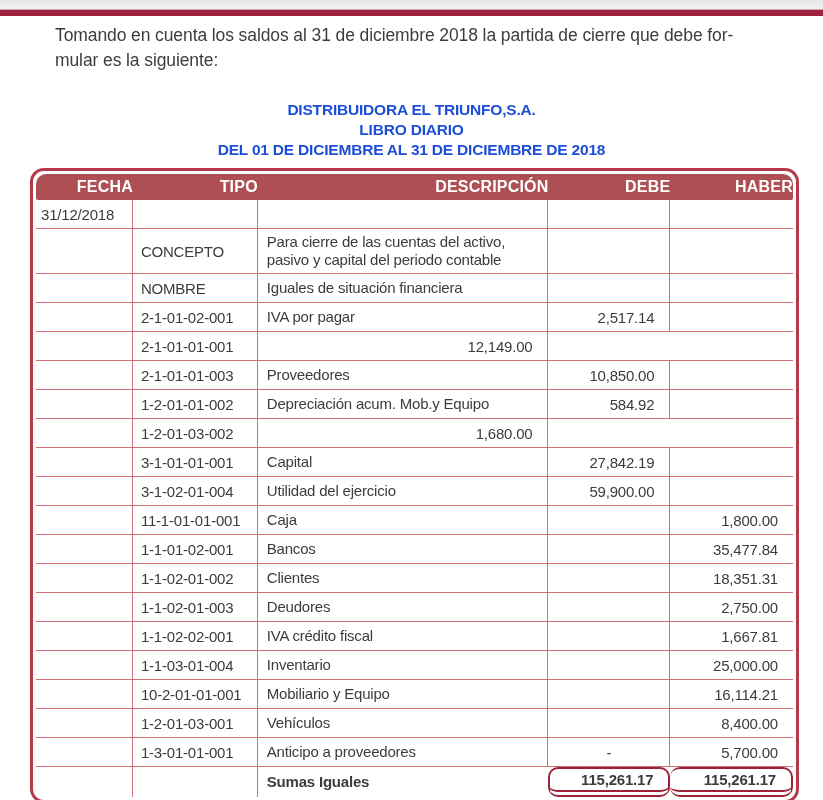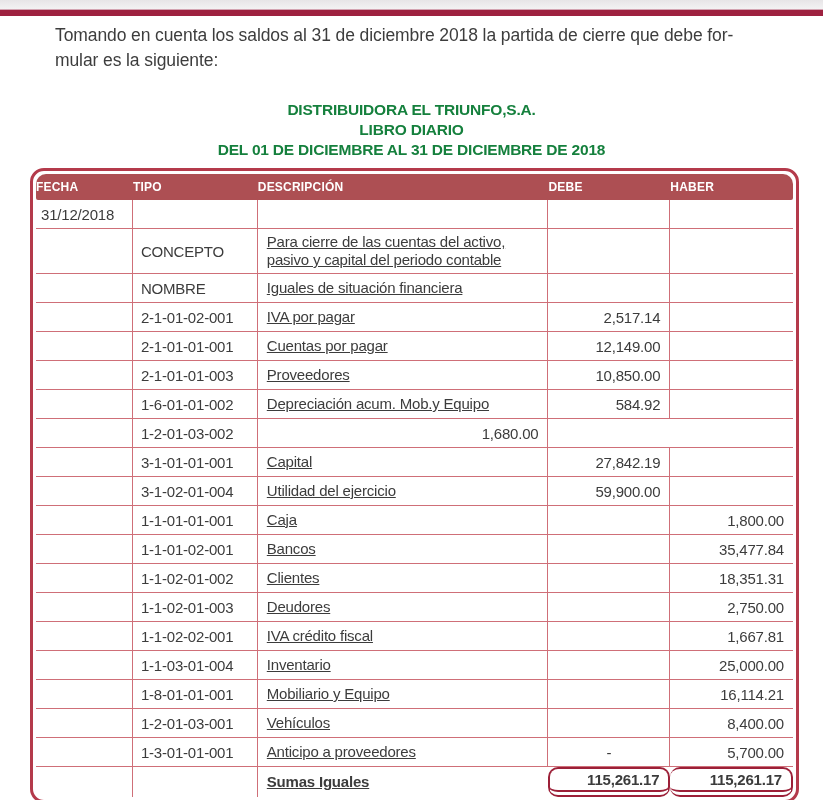--- a/index.html
+++ b/index.html
@@ -27,45 +27,45 @@
     line-height: 25px;
     color: #3d3d3d;
     letter-spacing: -0.1px;
   }
   .titles {
     margin-top: 27px;
     text-align: center;
     font-weight: bold;
     font-size: 15.5px;
     line-height: 20px;
-    color: #15803d;
+    color: #1d4ed8;
     letter-spacing: -0.2px;
   }
   .table-wrap {
     margin: 8px 24px 0 30px;
     border: 3px solid var(--outer-border, #b43a4b);
     border-radius: 14px;
     padding: 3px;
     background: #ffffff;
   }
   .thead, .row {
     display: grid;
     grid-template-columns: 12.8% 16.5% 38.4% 16.1% 1fr;
   }
   .thead {
     background: var(--header-bg, #ad4f53);
     border-radius: 10px 10px 2px 2px;
     height: 26px;
     align-items: center;
   }
   .th {
-    text-align: left;
+    text-align: right;
     color: #ffffff;
     font-weight: bold;
-    font-size: 12px;
+    font-size: 16px;
     letter-spacing: 0.2px;
   }
   .row {
     min-height: 28px;
     border-bottom: 1px solid var(--grid-line, #cf6f78);
     align-items: stretch;
   }
   .row:last-child { border-bottom: none; }
   .row.tall { min-height: 44px; }
   .cell {
@@ -73,24 +73,24 @@
     align-items: center;
     font-size: 15px;
     letter-spacing: -0.2px;
     border-right: 1px solid var(--grid-line, #cf6f78);
     padding: 2px 0;
     box-sizing: border-box;
   }
   .cell.col-haber { border-right: none; }
   .cell.col-fecha { padding-left: 5px; }
   .cell.col-tipo  { padding-left: 8px; }
-  .cell.col-desc  { padding-left: 9px; padding-right: 8px; line-height: 18px; text-decoration: underline; }
+  .cell.col-desc  { padding-left: 9px; padding-right: 8px; line-height: 18px; }
   .cell.col-debe, .cell.col-haber {
     justify-content: flex-end;
-    padding-right: 9px;
+    padding-right: 15px;
   }
   .cell.center { justify-content: center; padding-right: 0; }
   .row.total-row { border-bottom: none; }
   .row.total-row .col-desc { font-weight: bold; border-right: none; }
   .row.total-row .col-debe,
   .row.total-row .col-haber {
     font-weight: bold;
     border-top: 2px solid var(--totals-border, #9c2038);
     border-bottom: 7px double var(--totals-border, #9c2038);
     border-radius: 10px;
@@ -151,34 +151,33 @@
         <div class="row">
           <div class="cell col-fecha"></div>
           <div class="cell col-tipo">2-1-01-02-001</div>
           <div class="cell col-desc">IVA por pagar</div>
           <div class="cell col-debe">2,517.14</div>
           <div class="cell col-haber"></div>
         </div>
         <div class="row">
           <div class="cell col-fecha"></div>
           <div class="cell col-tipo">2-1-01-01-001</div>
-          <div class="cell col-desc">Cuentas por pagar</div>
           <div class="cell col-debe">12,149.00</div>
           <div class="cell col-haber"></div>
         </div>
         <div class="row">
           <div class="cell col-fecha"></div>
           <div class="cell col-tipo">2-1-01-01-003</div>
           <div class="cell col-desc">Proveedores</div>
           <div class="cell col-debe">10,850.00</div>
           <div class="cell col-haber"></div>
         </div>
         <div class="row">
           <div class="cell col-fecha"></div>
-          <div class="cell col-tipo">1-6-01-01-002</div>
+          <div class="cell col-tipo">1-2-01-01-002</div>
           <div class="cell col-desc">Depreciación acum. Mob.y Equipo</div>
           <div class="cell col-debe">584.92</div>
           <div class="cell col-haber"></div>
         </div>
         <div class="row">
           <div class="cell col-fecha"></div>
           <div class="cell col-tipo">1-2-01-03-002</div>
           <div class="cell col-debe">1,680.00</div>
           <div class="cell col-haber"></div>
         </div>
@@ -191,21 +190,21 @@
         </div>
         <div class="row">
           <div class="cell col-fecha"></div>
           <div class="cell col-tipo">3-1-02-01-004</div>
           <div class="cell col-desc">Utilidad del ejercicio</div>
           <div class="cell col-debe">59,900.00</div>
           <div class="cell col-haber"></div>
         </div>
         <div class="row">
           <div class="cell col-fecha"></div>
-          <div class="cell col-tipo">1-1-01-01-001</div>
+          <div class="cell col-tipo">11-1-01-01-001</div>
           <div class="cell col-desc">Caja</div>
           <div class="cell col-debe"></div>
           <div class="cell col-haber">1,800.00</div>
         </div>
         <div class="row">
           <div class="cell col-fecha"></div>
           <div class="cell col-tipo">1-1-01-02-001</div>
           <div class="cell col-desc">Bancos</div>
           <div class="cell col-debe"></div>
           <div class="cell col-haber">35,477.84</div>
@@ -233,21 +232,21 @@
         </div>
         <div class="row">
           <div class="cell col-fecha"></div>
           <div class="cell col-tipo">1-1-03-01-004</div>
           <div class="cell col-desc">Inventario</div>
           <div class="cell col-debe"></div>
           <div class="cell col-haber">25,000.00</div>
         </div>
         <div class="row">
           <div class="cell col-fecha"></div>
-          <div class="cell col-tipo">1-8-01-01-001</div>
+          <div class="cell col-tipo">10-2-01-01-001</div>
           <div class="cell col-desc">Mobiliario y Equipo</div>
           <div class="cell col-debe"></div>
           <div class="cell col-haber">16,114.21</div>
         </div>
         <div class="row">
           <div class="cell col-fecha"></div>
           <div class="cell col-tipo">1-2-01-03-001</div>
           <div class="cell col-desc">Vehículos</div>
           <div class="cell col-debe"></div>
           <div class="cell col-haber">8,400.00</div>

